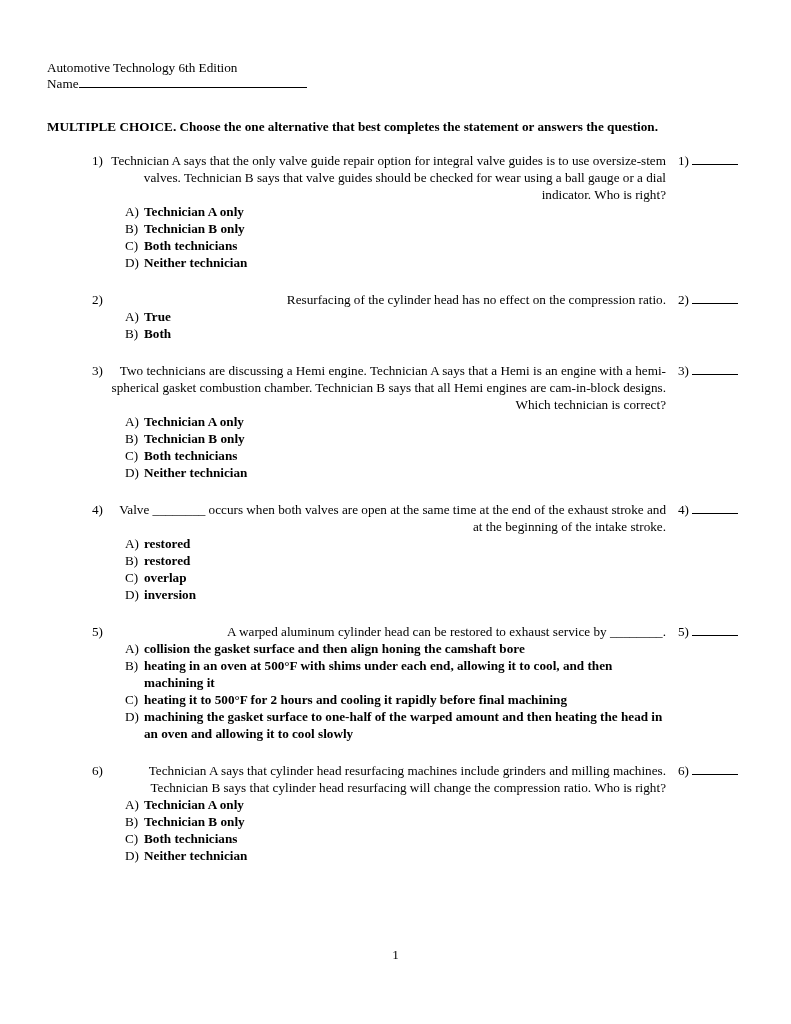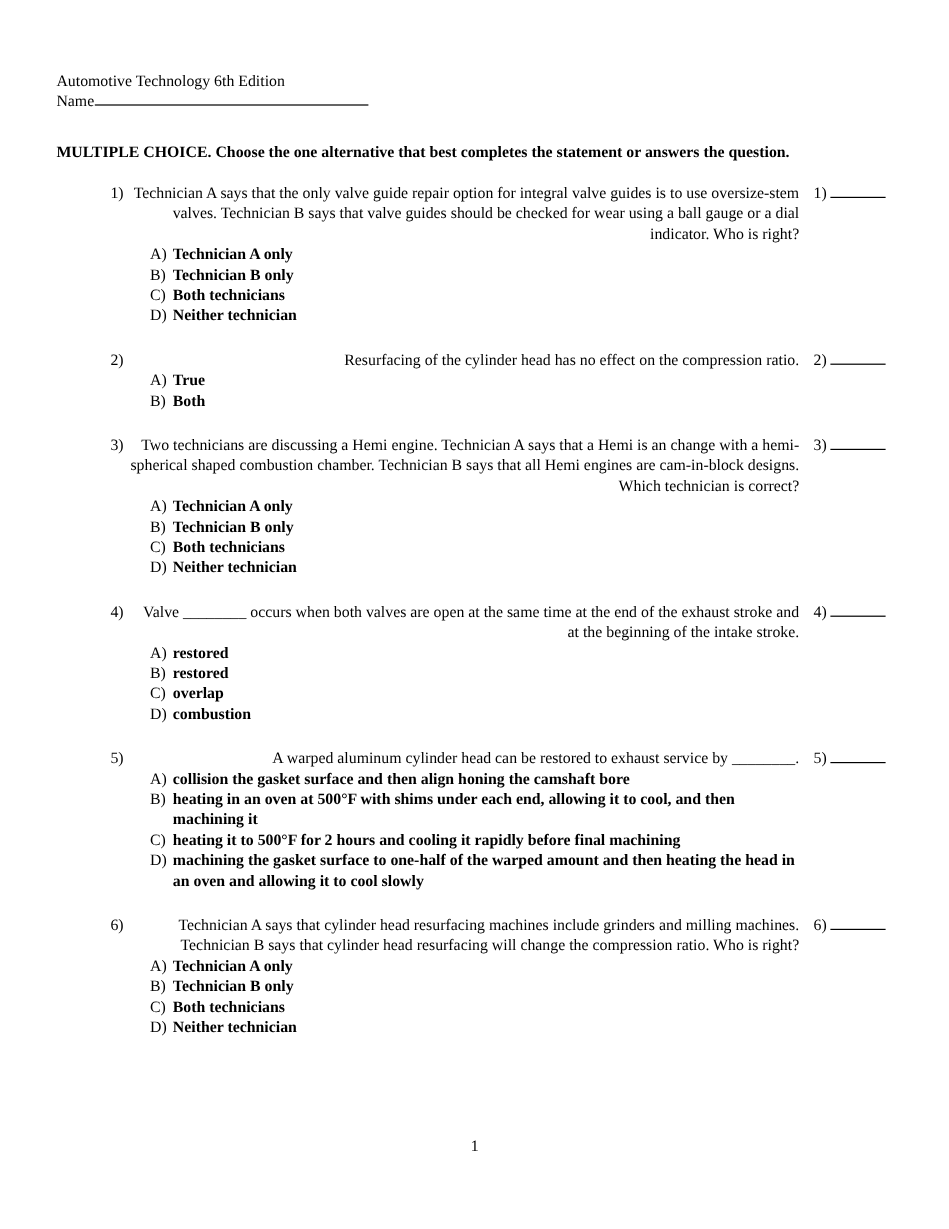--- a/index.html
+++ b/index.html
@@ -115,21 +115,21 @@
               <div class="c-text">Both</div>
             </div>
           </div>
         </div>
         <div class="q-answer"><span>2)</span><span class="ans-blank"></span></div>
       </div>
       <div class="question">
         <div class="q-main">
           <div class="q-text-row">
             <span class="q-num">3)</span>
-            <div class="q-text">Two technicians are discussing a Hemi engine. Technician A says that a Hemi is an change with a hemi-spherical shaped combustion chamber. Technician B says that all Hemi engines are cam-in-block designs. Which technician is correct?</div>
+            <div class="q-text">Two technicians are discussing a Hemi engine. Technician A says that a Hemi is an engine with a hemi-spherical gasket combustion chamber. Technician B says that all Hemi engines are cam-in-block designs. Which technician is correct?</div>
           </div>
           <div class="choices">
             <div class="choice">
               <span class="c-letter">A)</span>
               <div class="c-text">Technician A only</div>
             </div>
             <div class="choice">
               <span class="c-letter">B)</span>
               <div class="c-text">Technician B only</div>
             </div>
@@ -159,21 +159,21 @@
             <div class="choice">
               <span class="c-letter">B)</span>
               <div class="c-text">restored</div>
             </div>
             <div class="choice">
               <span class="c-letter">C)</span>
               <div class="c-text">overlap</div>
             </div>
             <div class="choice">
               <span class="c-letter">D)</span>
-              <div class="c-text">combustion</div>
+              <div class="c-text">inversion</div>
             </div>
           </div>
         </div>
         <div class="q-answer"><span>4)</span><span class="ans-blank"></span></div>
       </div>
       <div class="question">
         <div class="q-main">
           <div class="q-text-row">
             <span class="q-num">5)</span>
             <div class="q-text">A warped aluminum cylinder head can be restored to exhaust service by ________.</div>

